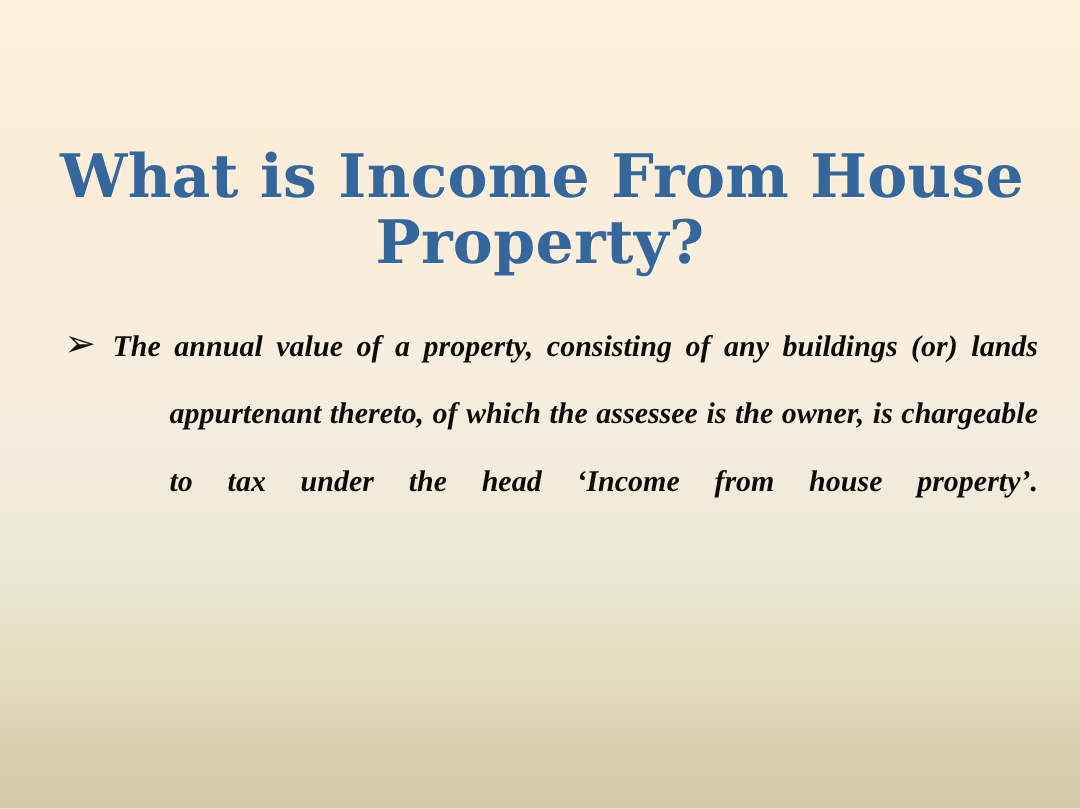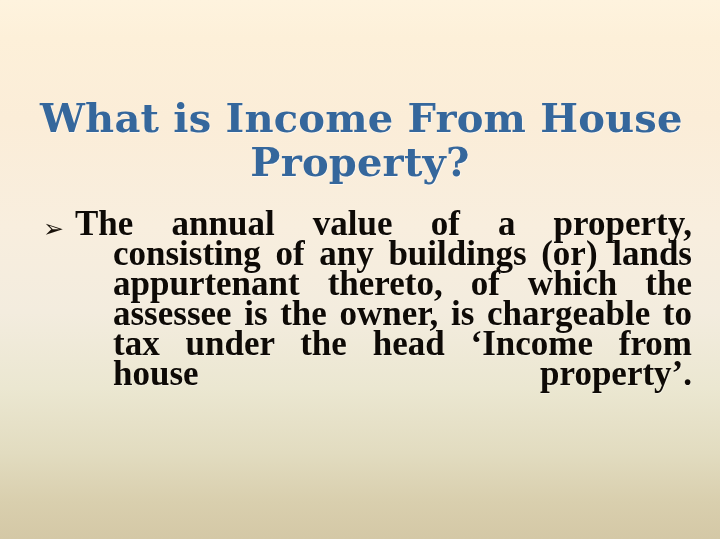--- a/index.html
+++ b/index.html
@@ -81,23 +81,24 @@
     font-family: "DejaVu Sans", sans-serif;
     font-size: 25px;
     line-height: 36px;
     color: #171008;
     text-align: left;
   }
 
   .bullet-text {
     display: block;
     font-family: "Liberation Serif", "DejaVu Serif", serif;
+    font-style: italic;
     font-weight: bold;
-    font-size: 35px;
-    line-height: 30px;
+    font-size: 20px;
+    line-height: 45px;
     color: #0E0A06;
     text-align: justify;
     text-justify: inter-word;
     text-indent: -38px;
     margin: 0;
     text-shadow: 0.6px 0.6px 0px rgba(255,255,255,0.35);
   }
 
   
   .bullet-text::after {

